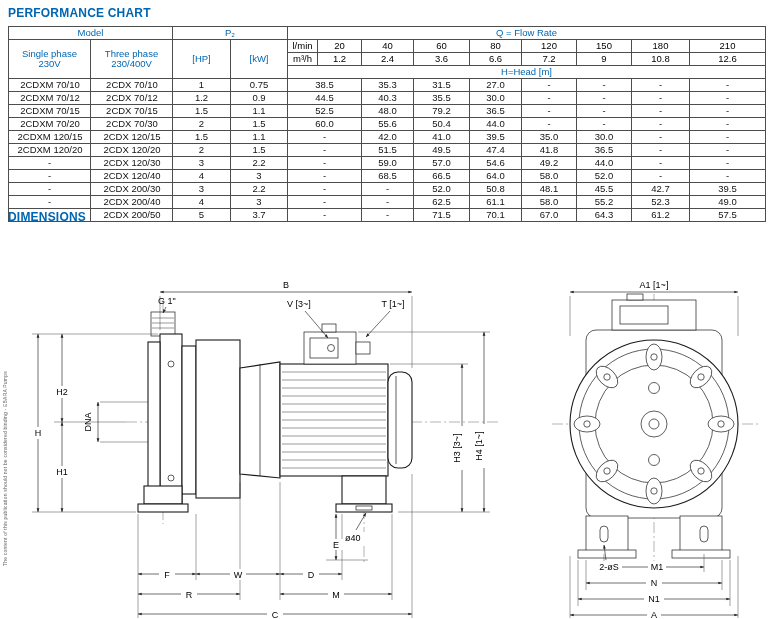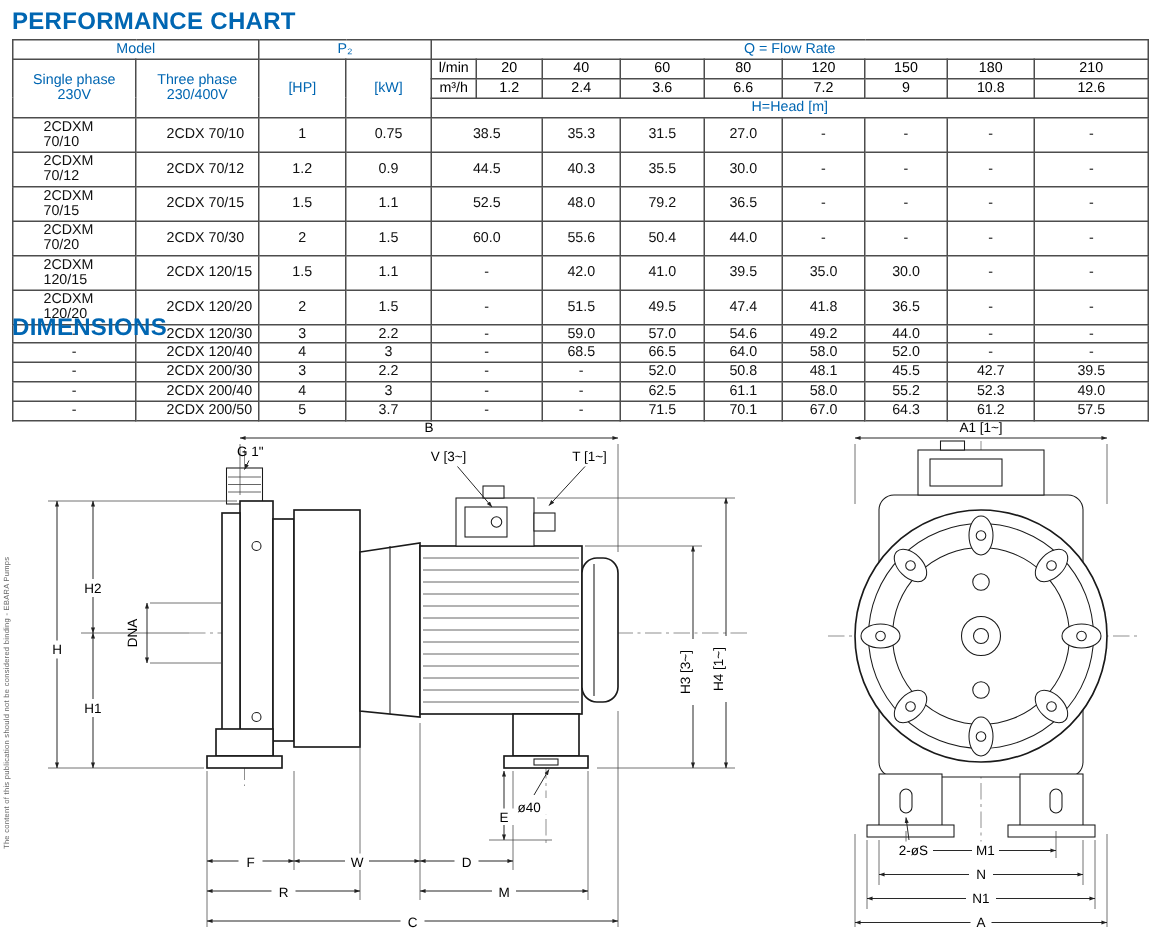--- a/index.html
+++ b/index.html
@@ -1,37 +1,37 @@
 <!DOCTYPE html>
 <html><head>
 <meta charset="utf-8">
 <style>
   * { margin:0; padding:0; box-sizing:border-box; }
   html,body { background:#fff; }
   body {
     width:773px; height:619px; position:relative; overflow:hidden;
     font-family:"Liberation Sans", sans-serif; color:#111;
   }
-  .title { position:absolute; left:8px; color:#0066b2; font-weight:bold; font-size:16px; letter-spacing:.2px; }
+  .title { position:absolute; left:8px; color:#0066b2; font-weight:bold; font-size:12px; letter-spacing:.2px; }
   #perf-title { top:6px; }
   #dim-title  { top:210px; }
 
   table {
     position:absolute; left:8px; top:26px; width:757px;
     border-collapse:collapse; table-layout:fixed;
   }
   th, td {
     border:1px solid #4d4d4d; font-size:9.5px; line-height:1.05;
     text-align:center; vertical-align:middle; padding:1px 2px; color:#111;
     white-space:pre-line; overflow:hidden;
   }
   thead th { color:#0066b2; font-weight:normal; }
   thead th.black { color:#000; font-weight:normal;margin-top:24px; }
   tbody td { height:11px; }
-  tbody td.model { text-align:left; padding-left:20px; }
+  tbody td.model { text-align:center; padding-left:3px; }
 
   #note {
     position:absolute; left:2px; top:566px; width:178px;
     transform:rotate(-90deg); transform-origin:0 0;
     font-size:5px; color:#666; letter-spacing:.2px; white-space:nowrap;
   }
 
   
   #drawing { position:absolute; left:0; top:248px; }
   .ol  { fill:#fff; stroke:#1a1a1a; stroke-width:1.1; }

